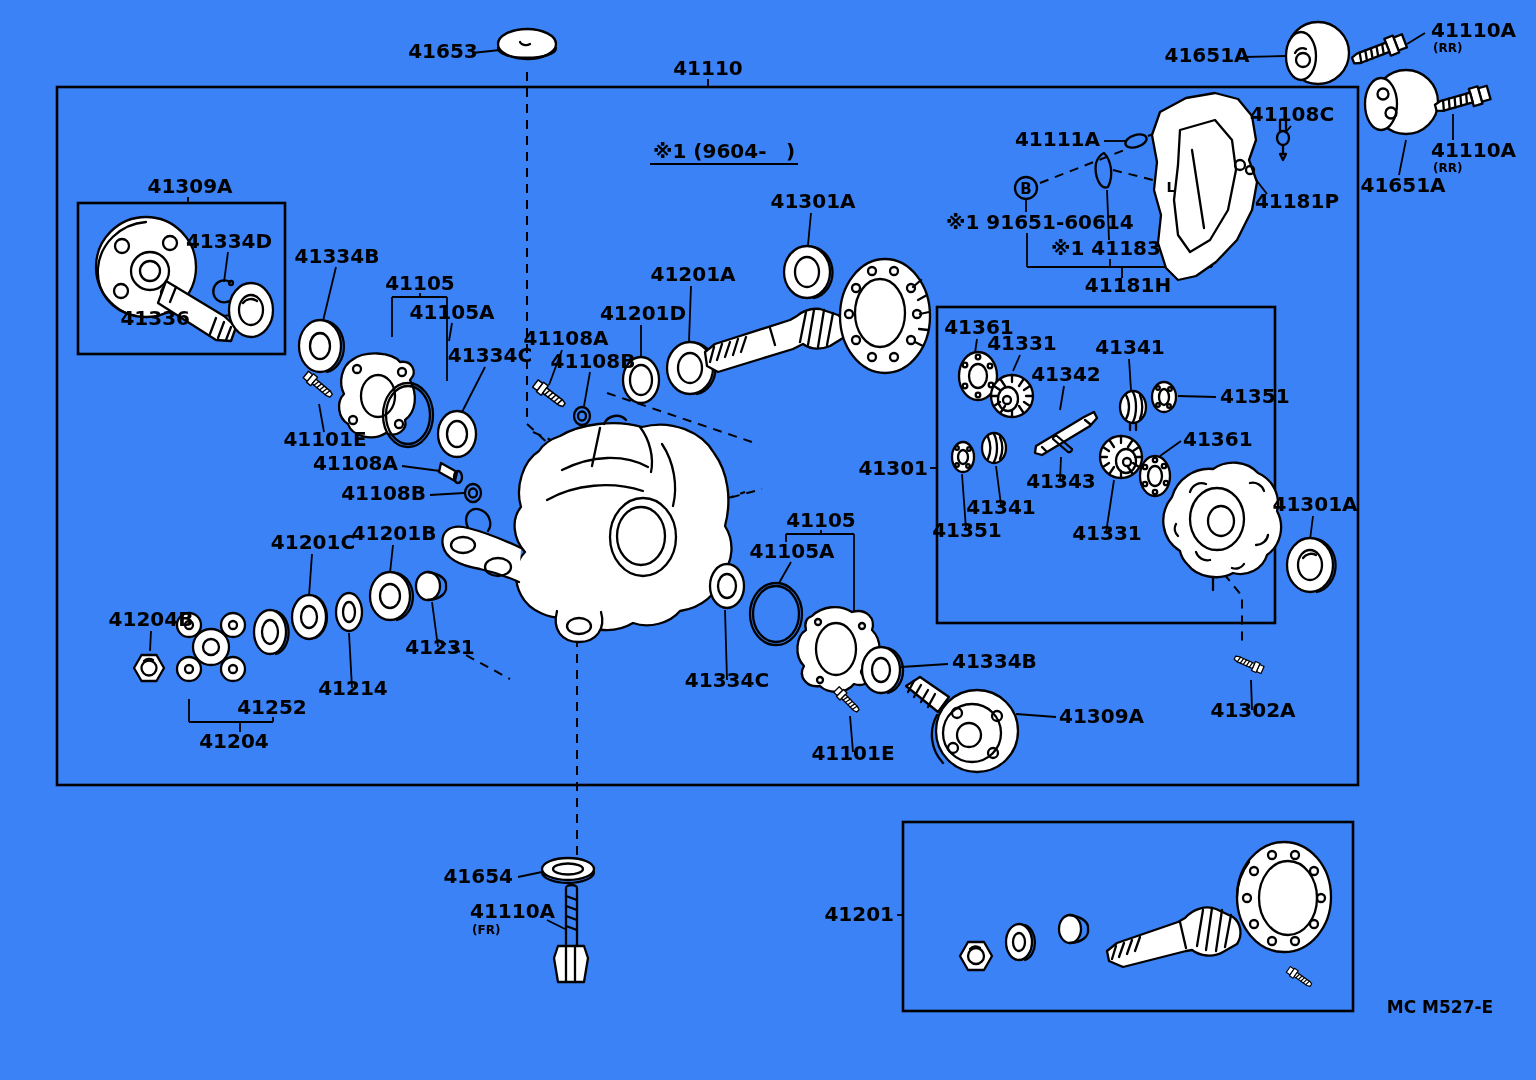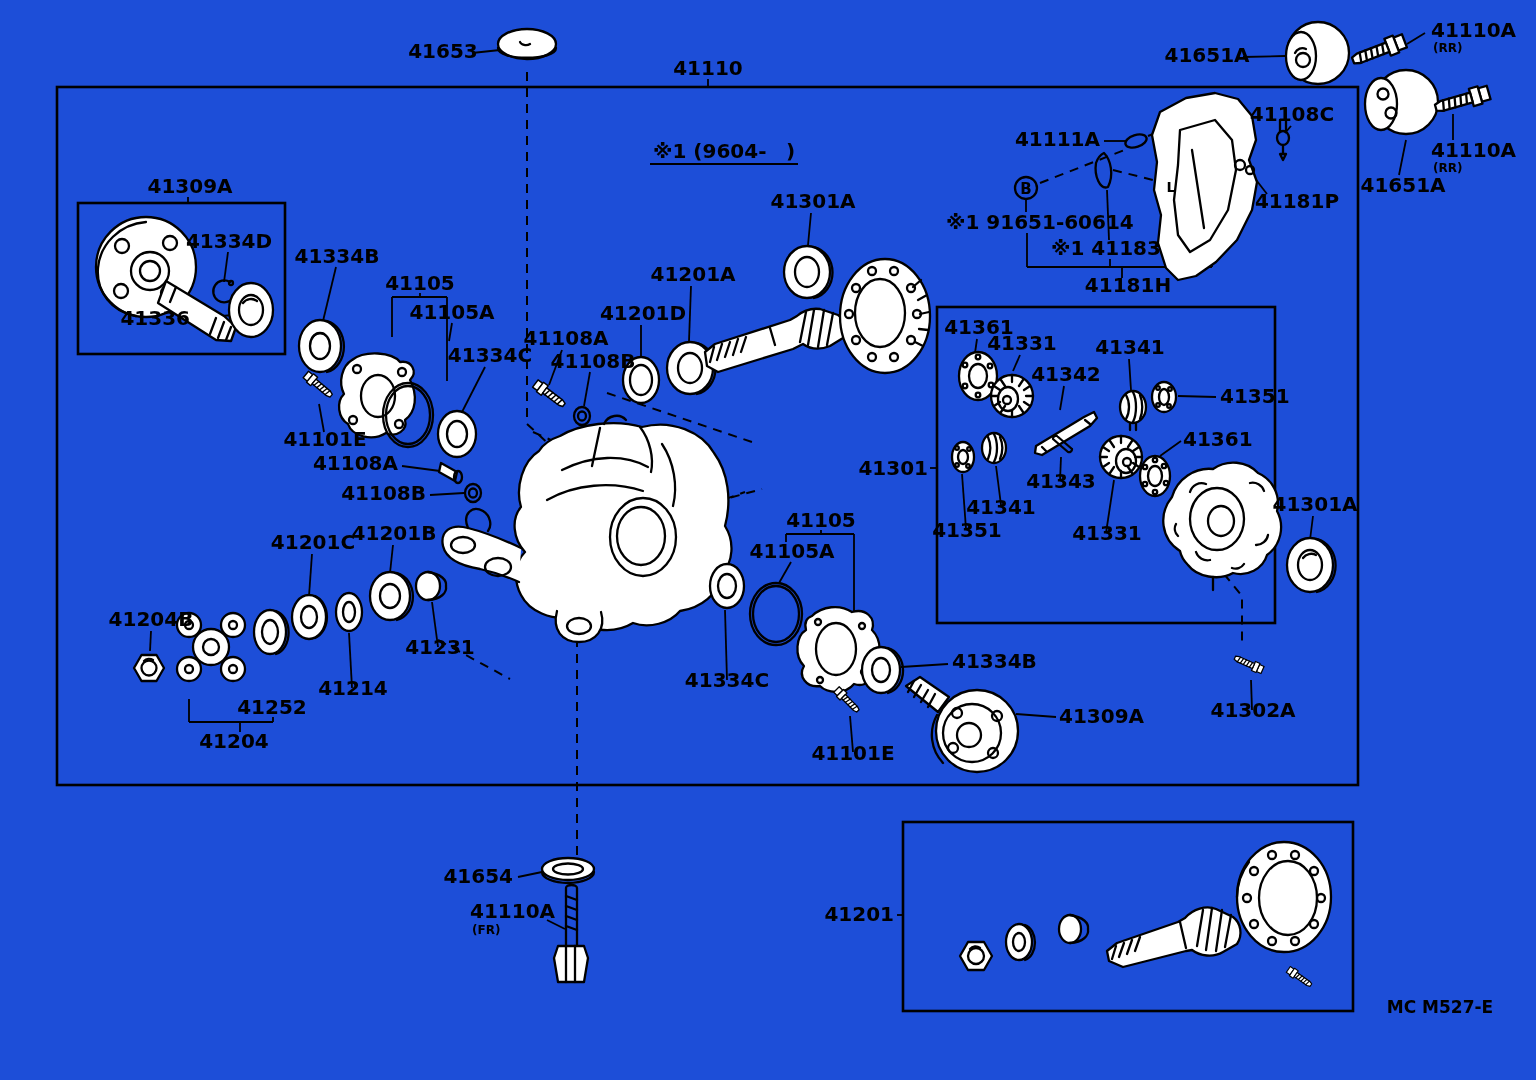--- a/index.html
+++ b/index.html
@@ -1,16 +1,16 @@
 <!DOCTYPE html>
 <html><head>
 <meta charset="utf-8">
 <style>
   html,body{margin:0;padding:0;background:#ffffff;}
-  .page{position:relative;width:1536px;height:1080px;background:#1d4ed8;overflow:hidden;}
+  .page{position:relative;width:1536px;height:1080px;background:#3b82f6;overflow:hidden;}
   svg{display:block;}
   svg text{font-family:"DejaVu Sans","Liberation Sans",sans-serif;font-weight:bold;fill:#000;}
   .frames rect{fill:none;stroke:#000;stroke-width:2.6;}
   .leaders line, .leaders path{stroke:#000;stroke-width:1.8;fill:none;}
   .dashes line, .dashes path{stroke:#000;stroke-width:2;fill:none;stroke-dasharray:9 7;}
   .parts path,.parts circle,.parts ellipse,.parts line{stroke:#000;stroke-width:2.3;fill:none;stroke-linecap:round;stroke-linejoin:round;}
   .parts .solid{fill:#ffffff;}
   .underline{stroke:#000;stroke-width:4;}
 </style>
 </head>

